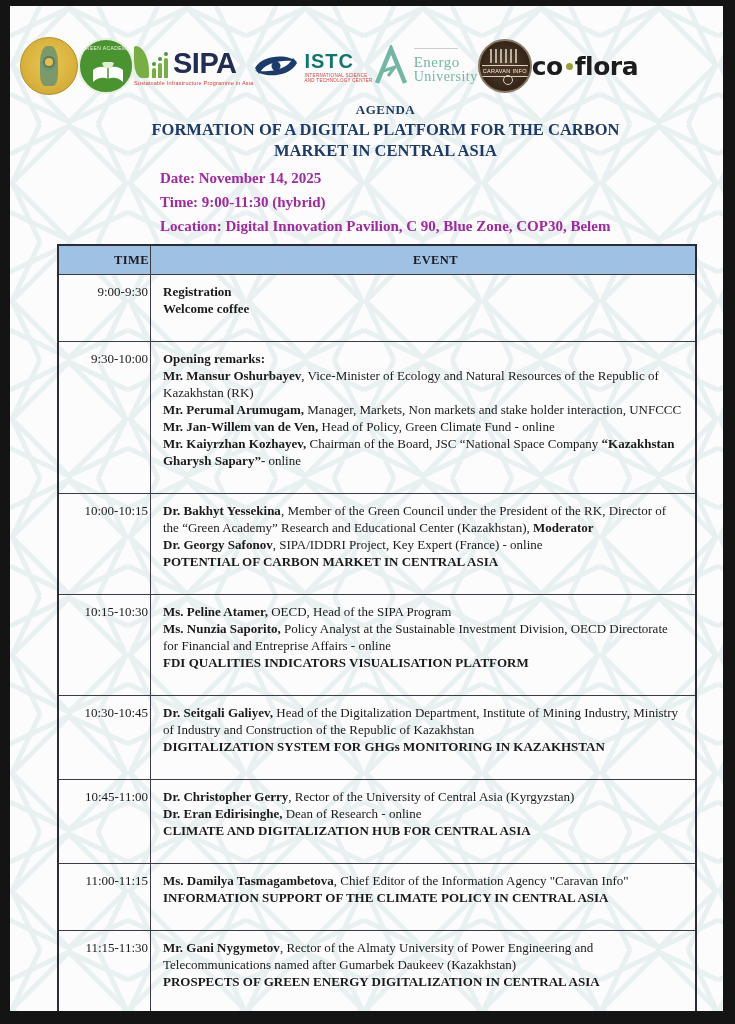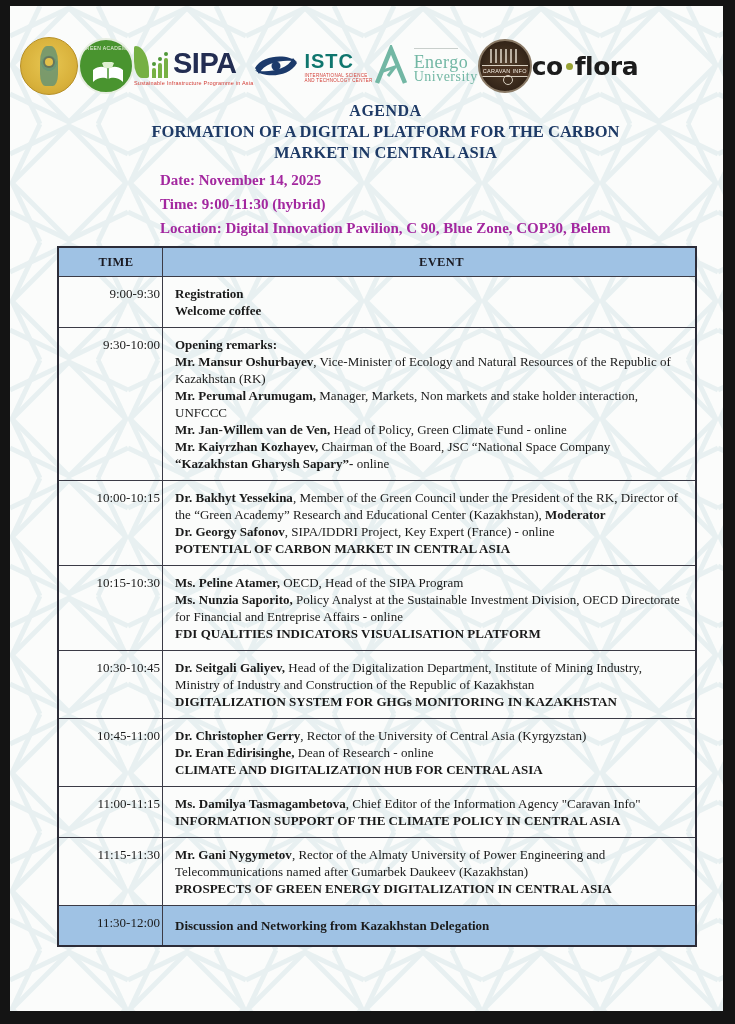--- a/index.html
+++ b/index.html
@@ -70,21 +70,21 @@
   .iddri .dark{color:#3c3c3e;}
 
   .istc{align-items:center;}
   .istc-eye{margin-right:5px;}
   .istc-text{display:flex;flex-direction:column;}
   .istc-word{font-family:"Liberation Sans",sans-serif;font-weight:bold;font-size:20px;line-height:24px;color:#0f766e;letter-spacing:1px;}
   .istc-tag{font-family:"Liberation Sans",sans-serif;font-size:4.5px;color:#d23b34;line-height:5.5px;letter-spacing:.3px;}
 
   .energo{align-items:center;}
   .energo-text{margin-left:5px;font-family:"Liberation Serif",serif;color:#72b7a4;}
-  .energo-name1{font-size:18px;line-height:14px;letter-spacing:.5px;}
+  .energo-name1{font-size:15px;line-height:14px;letter-spacing:.5px;}
   .energo-name2{font-size:14px;line-height:15px;letter-spacing:.5px;}
   .energo-rule{width:44px;height:3px;border-top:1px solid #c9cfcc;margin-bottom:3px;}
 
   .caravan-badge{
     width:54px;height:54px;border-radius:50%;
     background:radial-gradient(circle, #55402d 0%, #3a2a1c 55%, #241810 100%);
     border:2px solid #8a7a66;box-sizing:border-box;position:relative;overflow:hidden;
   }
   .caravan-badge::before{
     content:"";position:absolute;left:10px;top:8px;right:10px;height:14px;
@@ -101,21 +101,21 @@
     content:"";position:absolute;left:23px;bottom:6px;width:8px;height:8px;border-radius:50%;
     border:1.5px solid #d8cfc0;
   }
 
   .coflora{font-family:"DejaVu Sans",sans-serif;font-weight:bold;font-size:25px;color:#1c1c1c;letter-spacing:-.5px;align-items:center;}
   .coflora .dot{display:inline-block;width:7px;height:7px;border-radius:50%;background:#99a335;margin:0 2px 0 3px;}
 
   
   .titleblock{text-align:center;margin:4px 12px 0 50px;}
   .agenda-label{
-    font-size:16px;font-weight:bold;color:var(--title_navy,#1e3a66);letter-spacing:.5px;
+    font-size:13px;font-weight:bold;color:var(--title_navy,#1e3a66);letter-spacing:.5px;
   }
   .doc-title{
     font-size:16.5px;font-weight:bold;color:var(--title_navy,#1e3a66);
     line-height:21px;max-width:545px;margin:1px auto 0;
   }
   .meta{margin:5px 0 0 100px;text-align:left;}
   .meta div{
     font-size:15px;font-weight:bold;color:var(--magenta,#a3279f);line-height:24px;
   }
 
@@ -126,27 +126,27 @@
   }
   table.agenda th, table.agenda td{
     border:1px solid #3b3b46;
   }
   table.agenda{border:2px solid #2c2c38;}
   th{
     background:var(--header_blue,#9fc2e4);
     font-size:12.5px;font-weight:bold;color:#1a1a22;
     height:26px;letter-spacing:.4px;padding-left:26px;
   }
-  th.time-col{width:90px;text-align:center;padding-left:12px;margin-left:39px;}
+  th.time-col{width:90px;text-align:right;padding-left:0;margin-left:39px;}
   td.time-cell{
     vertical-align:top;text-align:right;padding:9px 2px 6px 11px;
     font-size:13px;color:#1a1a1a;white-space:nowrap;
   }
   td.event-cell{
-    vertical-align:top;padding:8px 12px 8px 12px;
+    vertical-align:top;padding:8px 12px 24px 12px;
     font-size:13px;color:#1a1a1a;line-height:17px;
   }
   tr.hl td{background:var(--header_blue,#9fc2e4);}
   tr.hl td.event-cell{padding-top:11px;padding-bottom:11px;}
   .event-line{min-height:17px;}
   .b{font-weight:bold;}
 </style>
 </head>
 <body>
 

